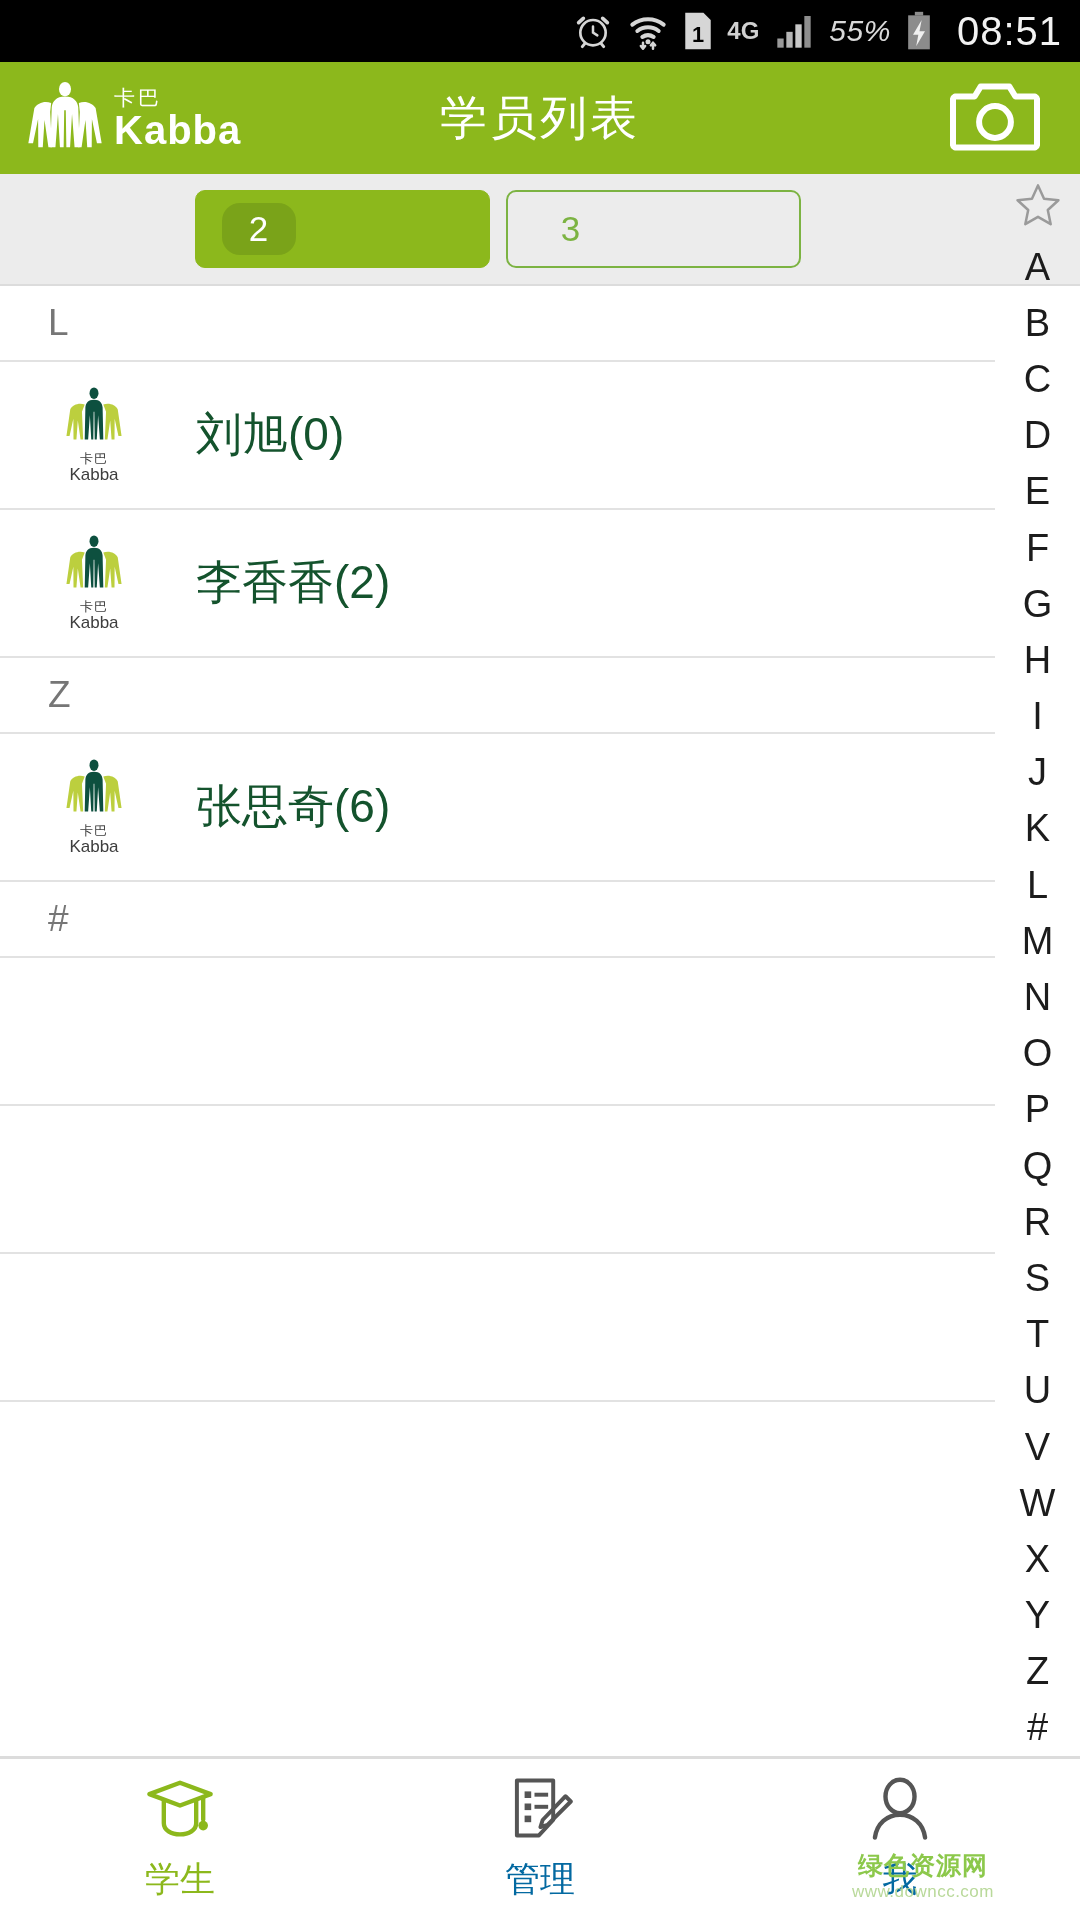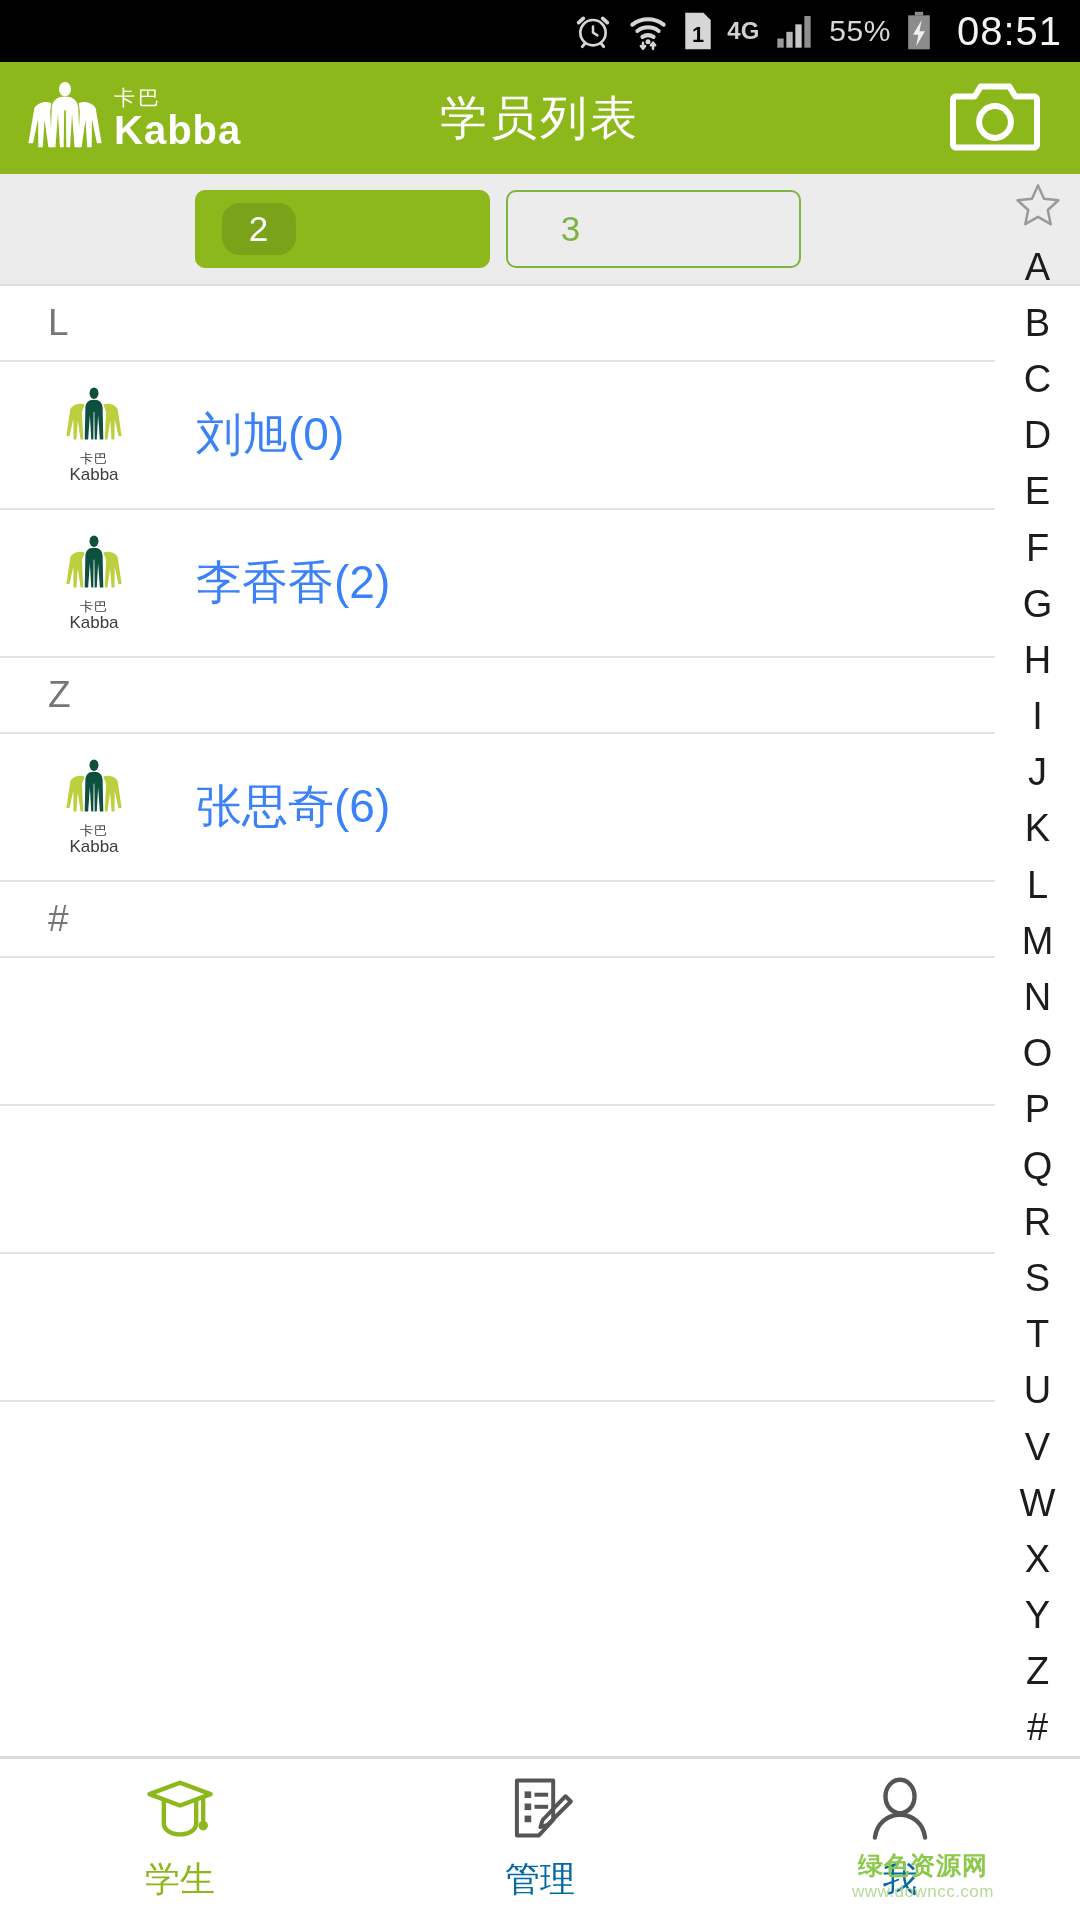--- a/index.html
+++ b/index.html
@@ -28,20 +28,21 @@
   .sb-icons {
     display: flex;
     align-items: center;
     gap: 14px;
   }
   .sb-ico { display: flex; align-items: center; justify-content: center; }
   .sb-text {
     color: #d8d8d8;
     font-size: 30px;
     letter-spacing: 0.5px;
+    font-style: italic;
   }
   .sb-4g {
     color: #d0d0d0;
     font-size: 24px;
     font-weight: bold;
     align-self: flex-start;
     margin-top: 8px;
   }
   .sb-clock {
     color: #f2f2f2;
@@ -174,21 +175,21 @@
     margin-left: 44px;
     display: flex;
     flex-direction: column;
     align-items: center;
     justify-content: center;
   }
   .avatar-cap { font-size: 13px; color: #3d3d3d; letter-spacing: 1px; line-height: 1.1;}
   .avatar-cap2 { font-size: 17px; color: #3d3d3d; line-height: 1.1;}
   .row-name {
     font-size: 46px;
-    color: #3b82f6;
+    color: #14532d;
     margin-left: 52px;
   }
   .filler-row {
     height: 148px;
     border-bottom: 2px solid #e2e2e2;
     box-sizing: border-box;
   }
   .filler-row.last { border-bottom: none; }
 
   

